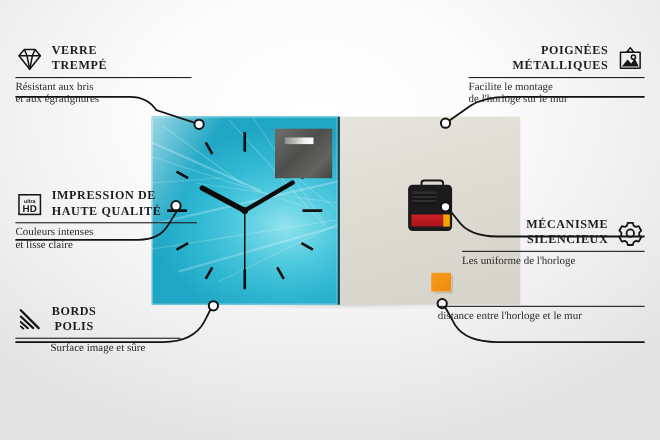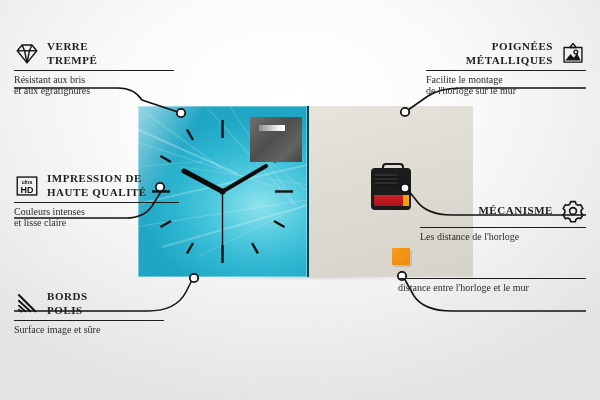--- a/index.html
+++ b/index.html
@@ -209,21 +209,21 @@
         <div>HAUTE QUALITÉ</div>
       </div>
     </div>
     <div class="rule"></div>
     <div class="desc">
       <div>Couleurs intenses</div>
       <div>et lisse claire</div>
     </div>
   </div>
 
-  <div class="feat left" style="left:14px;top:290px;width:150px;">
+  <div class="feat left" style="left:14px;top:277px;width:150px;text-align:center;">
     <div class="head">
       <svg class="ico" viewBox="0 0 32 32">
         <g stroke="#151515" stroke-linecap="round">
           <line x1="6" y1="5" x2="26" y2="25" stroke-width="2.6"></line>
           <line x1="6" y1="12" x2="20" y2="25" stroke-width="2.4"></line>
           <line x1="6" y1="18" x2="14" y2="25" stroke-width="2.2"></line>
           <line x1="6" y1="23" x2="9" y2="25.5" stroke-width="2"></line>
         </g>
       </svg>
       <div class="title">
@@ -256,31 +256,32 @@
     <div class="desc">
       <div>Facilite le montage</div>
       <div>de l'horloge sur le mur</div>
     </div>
   </div>
 
   <div class="feat right" style="left:420px;top:172px;width:166px;margin-top:26px;">
     <div class="head">
       <div class="title">
         <div>MÉCANISME</div>
+        <div>SILENCIEUX</div>
       </div>
       <svg class="ico" viewBox="0 0 32 32">
         <g fill="none" stroke="#151515" stroke-width="2" stroke-linejoin="round">
           <path d="M13.2,4.4 h5.6 l.9,3.1 2.6,1.5 3.1-.8 2.8,4.8 -2.2,2.3 0,3 2.2,2.3 -2.8,4.8 -3.1-.8 -2.6,1.5 -.9,3.1 h-5.6 l-.9-3.1 -2.6-1.5 -3.1,.8 -2.8-4.8 2.2-2.3 0-3 -2.2-2.3 2.8-4.8 3.1,.8 2.6-1.5 Z"></path>
           <circle cx="16" cy="16" r="4.2"></circle>
         </g>
       </svg>
     </div>
     <div class="rule"></div>
     <div class="desc">
-      <div>Les distance de l'horloge</div>
+      <div>Les uniforme de l'horloge</div>
     </div>
   </div>
 
   <div class="feat right" style="left:398px;top:275px;width:188px;">
     <div class="rule"></div>
     <div class="desc">
       <div>distance entre l'horloge et le mur</div>
     </div>
   </div>
 

